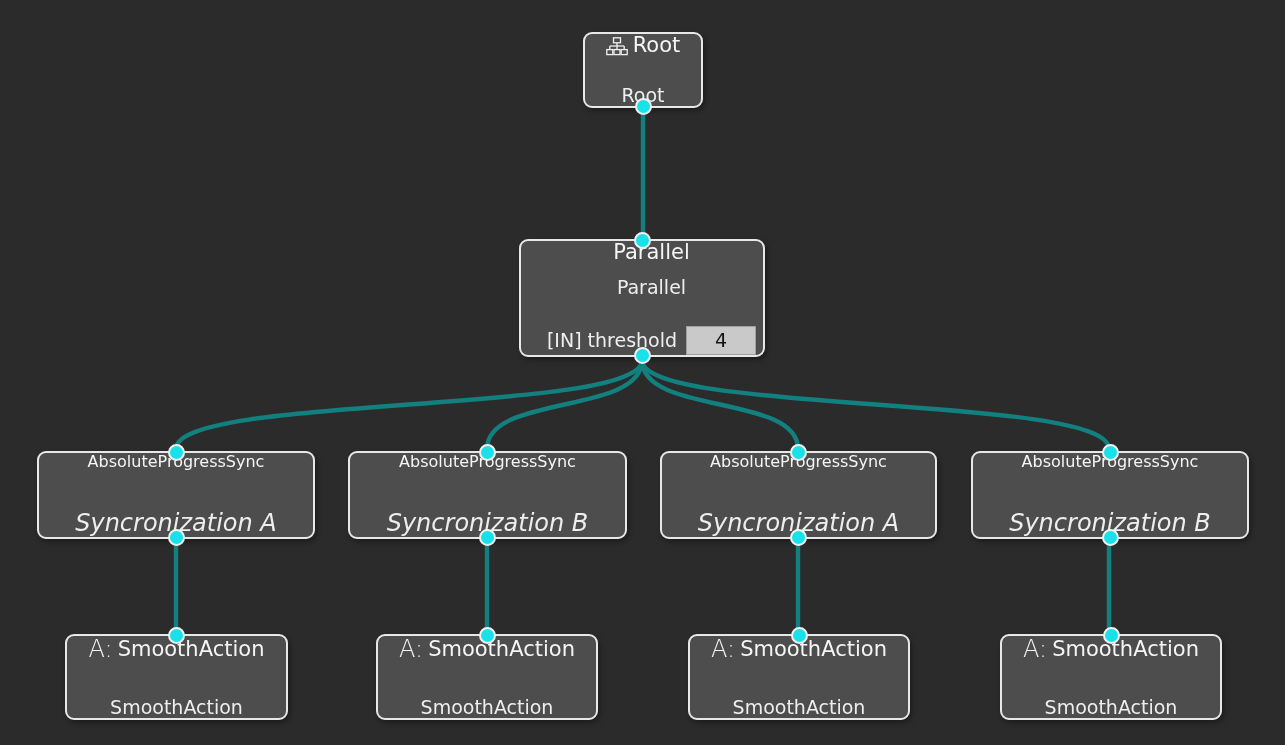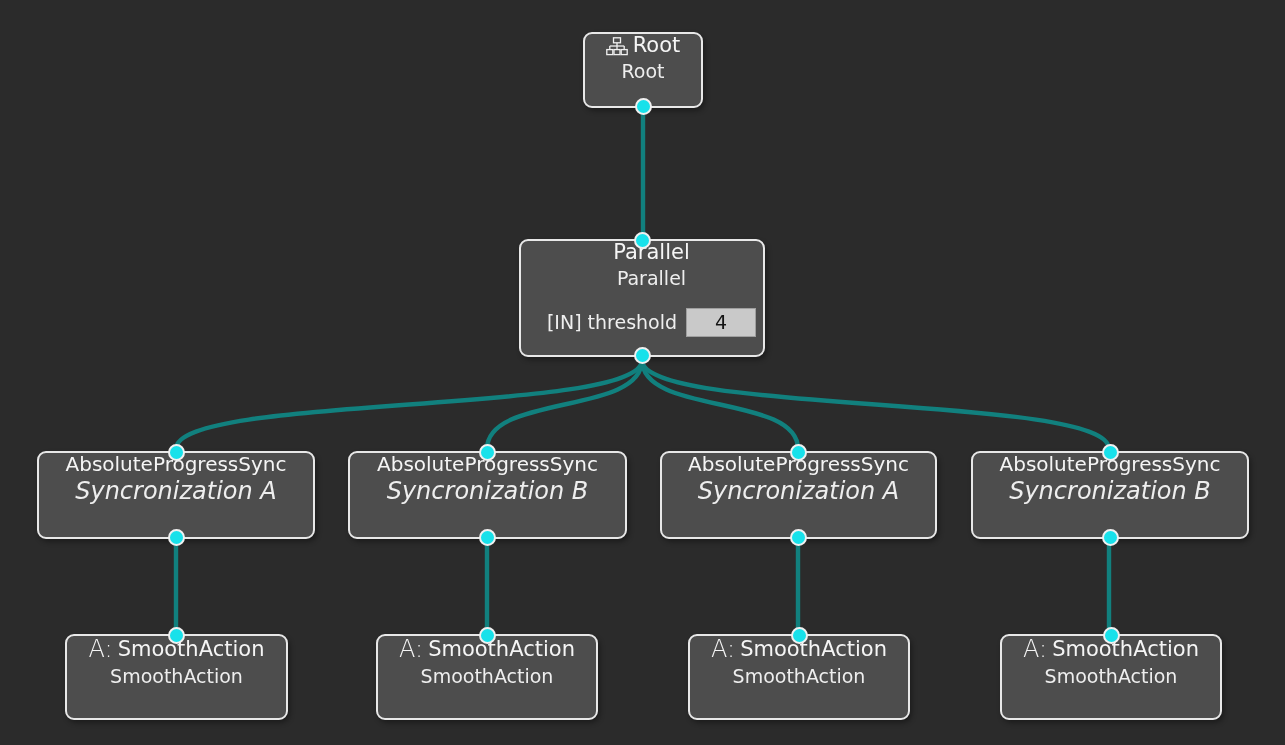--- a/index.html
+++ b/index.html
@@ -24,21 +24,21 @@
     pointer-events: none;
   }
   .bt-node {
     position: absolute;
     background: #4d4d4d;
     border: 2px solid #e8e8e8;
     border-radius: 9px;
     display: flex;
     flex-direction: column;
     align-items: center;
-    justify-content: flex-start;
+    justify-content: space-between;
     color: #f2f2f2;
     text-align: center;
     box-shadow: 2px 3px 5px rgba(0,0,0,0.35);
     z-index: 5;
   }
   .node-title {
     font-size: 21px;
     line-height: 1.12;
     color: #f5f5f5;
     white-space: nowrap;
@@ -47,21 +47,21 @@
     justify-content: center;
     gap: 3px;
   }
   .node-subtitle {
     font-size: 19px;
     line-height: 1.18;
     color: #eeeeee;
     white-space: nowrap;
     margin-top: 2px;
   }
-  .node-title.small { font-size: 20px; }
+  .node-title.small { font-size: 16px; }
   .node-subtitle.small { font-size: 24px; font-style: italic; }
 
   
   .port {
     position: absolute;
     width: 17px; height: 17px;
     border-radius: 50%;
     background: #18e1ea;
     border: 2px solid #f0f0f0;
     z-index: 20;

